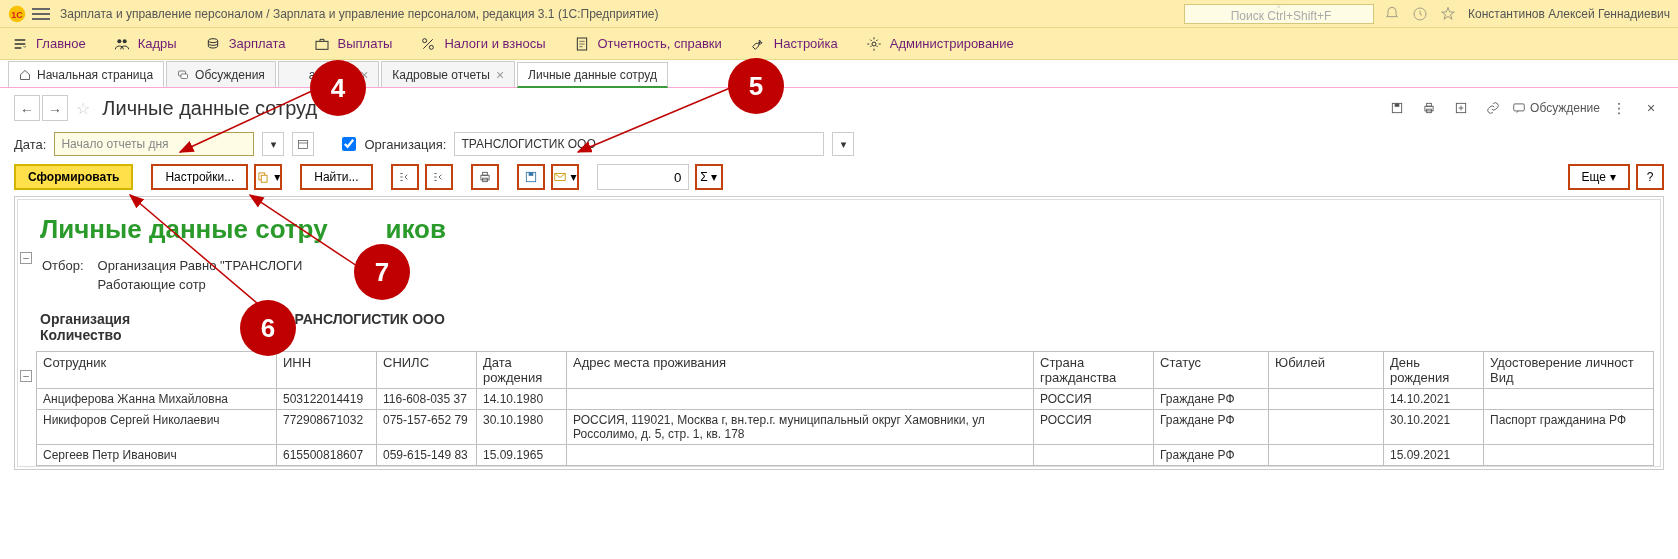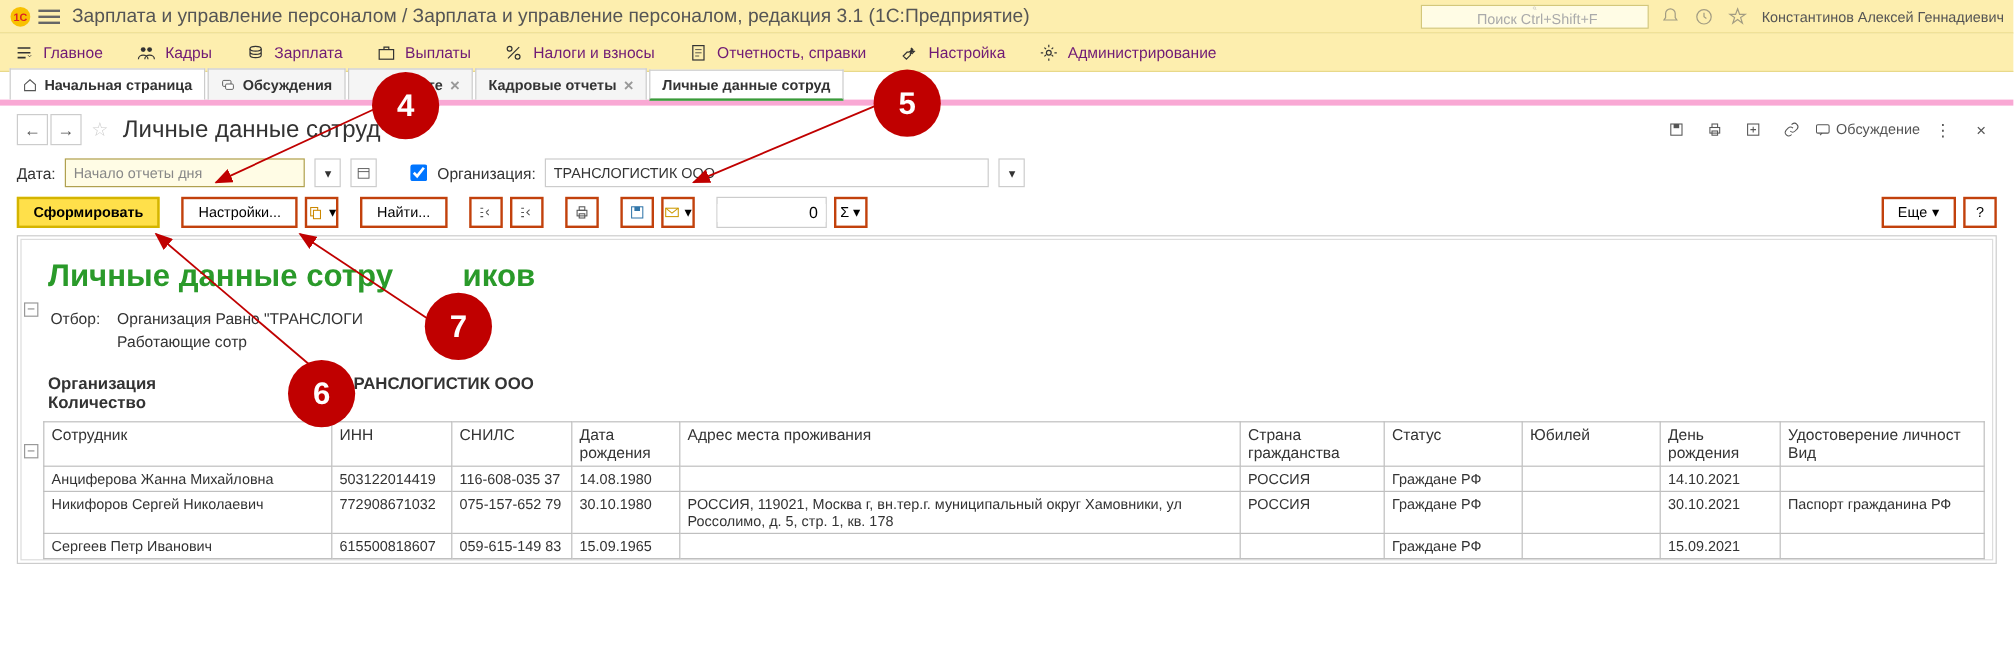--- a/index.html
+++ b/index.html
@@ -3,33 +3,33 @@
 <meta charset="utf-8">
 <style>
 * { box-sizing: border-box; margin: 0; padding: 0; }
 body { font-family: Arial, sans-serif; font-size: 13px; background: #fff; color: #333; width: 1678px; overflow: hidden; }
 
 
 .titlebar { background: #fdeeae; height: 28px; display: flex; align-items: center; padding: 0 8px; border-bottom: 1px solid #e8d98a; }
 .logo-1c { width: 18px; height: 18px; margin-right: 6px; }
 .hamburger { width: 18px; height: 18px; margin-right: 10px; cursor: pointer; display: flex; flex-direction: column; justify-content: center; gap: 3px; }
 .hamburger span { height: 2px; background: #666; }
-.title-text { color: #555; font-size: 16px; flex: 1; }
+.title-text { color: #555; font-size: 12px; flex: 1; }
 .search-box { width: 190px; height: 20px; background: #fffce5; border: 1px solid #d4c77a; display: flex; align-items: center; padding: 0 6px; color: #aaa; font-size: 12px; flex-direction: column; }
 .titlebar-right { display: flex; align-items: center; gap: 12px; margin-left: 10px; }
 .tb-icon { width: 16px; height: 16px; cursor: pointer; opacity: 0.6; }
 .username { font-size: 12px; color: #555; }
 
 
 .mainnav { background: #fdeeae; height: 32px; display: flex; align-items: center; padding: 0 12px; gap: 28px; border-bottom: 1px solid #e8d98a; }
 .nav-item { display: flex; align-items: center; gap: 8px; color: #701a75; font-size: 13px; cursor: pointer; }
 .nav-item svg { width: 16px; height: 16px; }
 
 
-.tabs { height: 28px; background: #fff; display: flex; align-items: flex-end; border-bottom: 5px solid #f9a8d4; padding-left: 8px; font-weight: bold; }
+.tabs { height: 28px; background: #fff; display: flex; align-items: flex-end; border-bottom: 1px solid #f9a8d4; padding-left: 8px; }
 .tab { height: 26px; padding: 0 10px; display: flex; align-items: center; gap: 6px; border: 1px solid #ccc; border-bottom: none; background: #f5f5f5; margin-right: 2px; font-size: 12px; cursor: pointer; }
 .tab.home { background: #fff; }
 .tab.active { background: #fff; border-bottom: 2px solid #3a9b3a; position: relative; top: 1px; }
 .tab-close { font-size: 14px; color: #999; cursor: pointer; }
 
 
 .page-toolbar { height: 40px; display: flex; align-items: center; padding: 0 14px; gap: 8px; }
 .nav-arrows { display: flex; gap: 2px; }
 .sq-btn { width: 26px; height: 26px; border: 1px solid #ccc; background: #fff; display: flex; align-items: center; justify-content: center; cursor: pointer; font-size: 14px; color: #555; }
 .sq-btn.nobord { border-color: transparent; }
@@ -361,21 +361,21 @@
       <th style="width:115px">Юбилей</th>
       <th style="width:100px">День рождения</th>
       <th style="width:170px">Удостоверение личност Вид</th>
     </tr>
         </thead>
     <tbody id="table-body">
           <tr>
             <td>Анциферова Жанна Михайловна</td>
             <td>503122014419</td>
             <td>116-608-035 37</td>
-            <td>14.08.1980</td>
+            <td>14.10.1980</td>
             <td></td>
             <td>РОССИЯ</td>
             <td>Граждане РФ</td>
             <td></td>
             <td>14.10.2021</td>
             <td></td>
           </tr>
           <tr>
             <td>Никифоров Сергей Николаевич</td>
             <td>772908671032</td>

